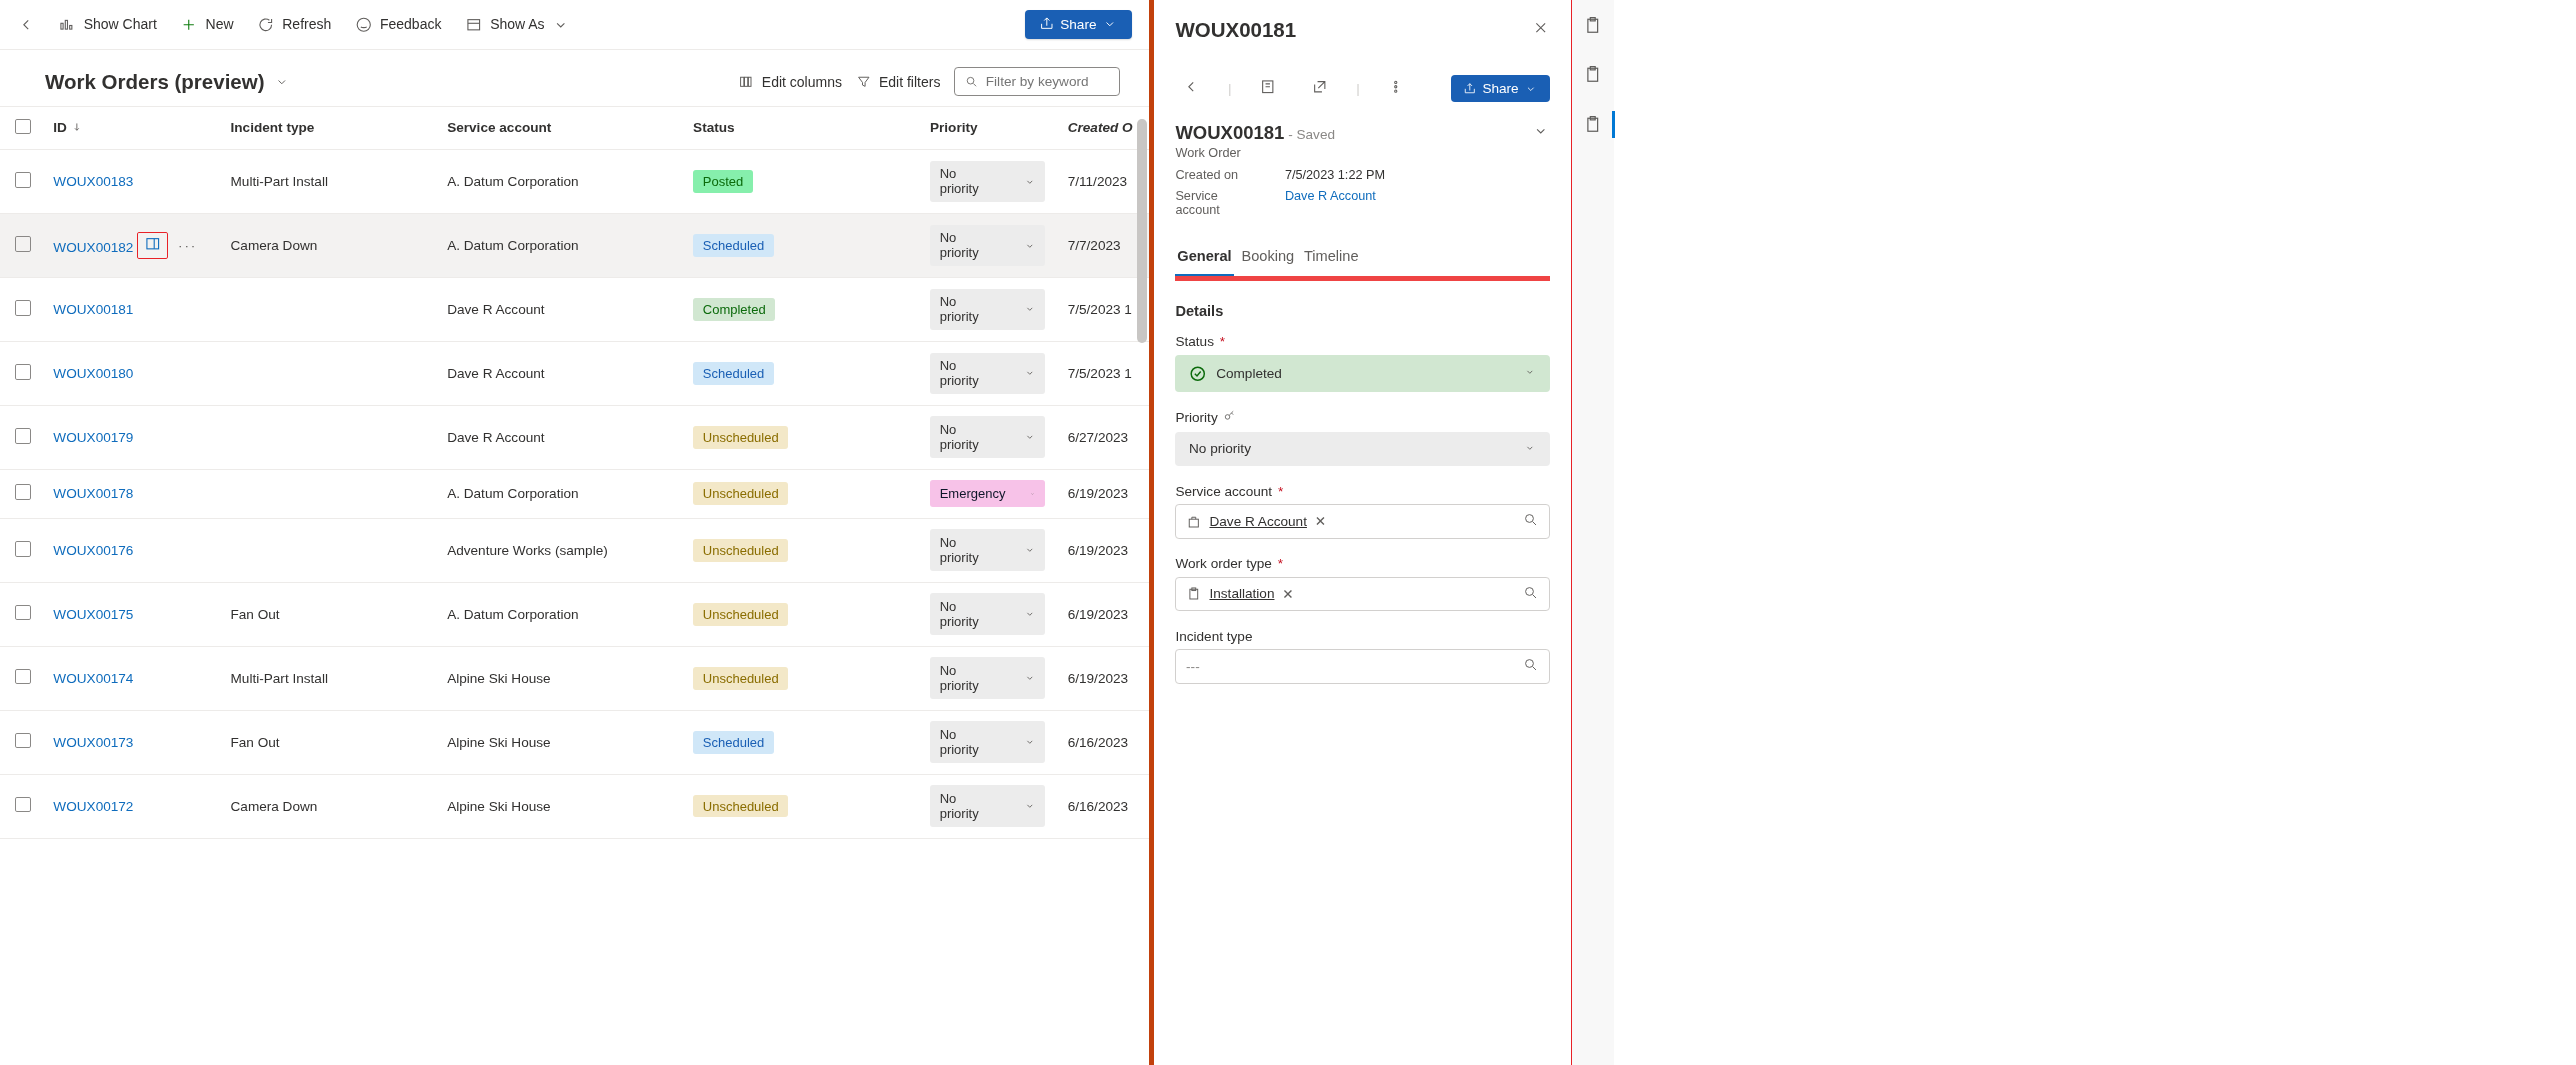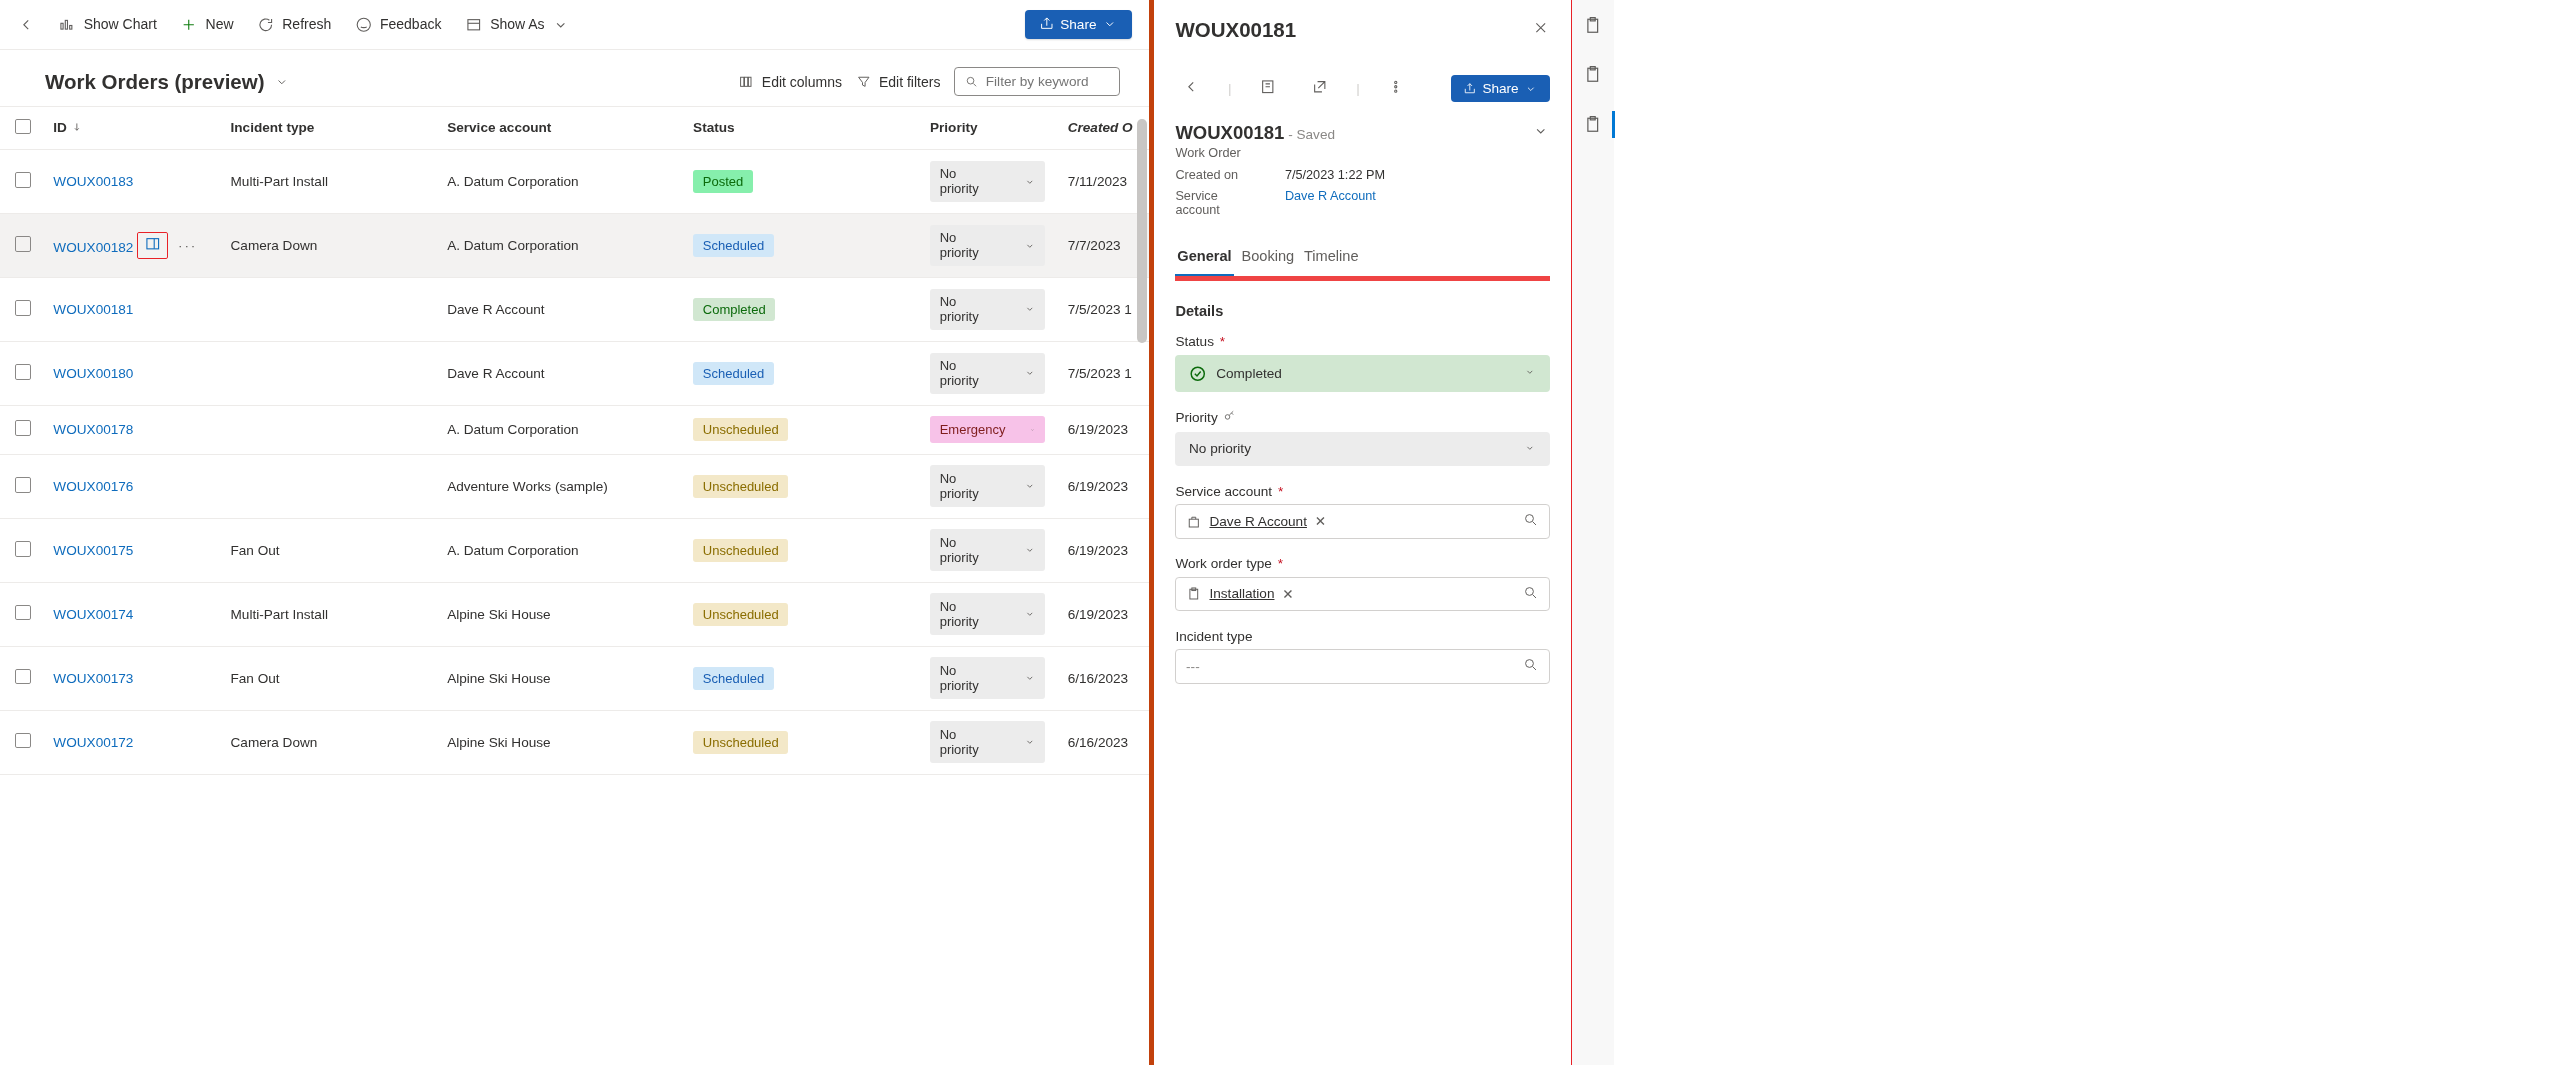--- a/index.html
+++ b/index.html
@@ -38,21 +38,21 @@
   td { padding: 10.7px 7.8px; border-bottom: 1px solid #edebe9; font-size:13.6px; vertical-align: middle; }
   tr.hover td { background:#f3f2f1; }
   .idlink { color:#0f6cbd; cursor:pointer; }
   .chk { width:15.6px; height:15.6px; border:1px solid #8a8886; border-radius:1.9px; display:inline-block; }
   .status-badge { display:inline-block; padding:3.9px 9.7px; border-radius:2.9px; font-size:13px; }
   .st-posted { background:#86efac; color:#0b6a0b; }
   .st-scheduled { background:#d0e7f8; color:#1a5fb4; }
   .st-completed { background:#d1e7d1; color:#0b6a0b; }
   .st-unscheduled { background:#f3e8c8; color:#8a6d00; }
   .prio { background:#ececec; padding:5.8px 9.7px; border-radius:2.9px; display:inline-flex; align-items:center; gap:25px; font-size:13px; cursor:pointer; width:115px; justify-content:space-between; }
-  .prio.emerg { background:#f7c2e8; color:#7f1d1d; }
+  .prio.emerg { background:#f7c2e8; color:#0f172a; }
   .prio svg { width:11.7px; height:11.7px; stroke:#605e5c; fill:none; stroke-width:1.8; }
   .row-actions { display:inline-flex; align-items:center; gap:9.7px; }
   .row-actions svg { width:17.5px; height:17.5px; stroke:#0f6cbd; fill:none; stroke-width:1.5; }
   .highlight-box { border:1.9px solid #e82127; padding:1.9px 5.8px; border-radius:1.9px; }
   .vscroll { position: absolute; right: 1.9px; top: 11.7px; width: 9.7px; height: 224px; background: #c8c6c4; border-radius: 4.9px; }
 
   
   .sp-hdr { display:flex; justify-content:space-between; align-items:center; margin-bottom: 25px; }
   .sp-title { font-size: 20.5px; font-weight: 600; }
   .sp-close { cursor:pointer; }
@@ -267,20 +267,34 @@
     <td><span class="prio ">
                   <span>No priority</span>
                   <svg viewBox="0 0 24 24">
                     <path d="M7 10l5 5 5-5"></path>
                   </svg>
                 </span></td>
     <td>7/5/2023 1</td>
             </tr>
             <tr>
     <td><span class="chk"></span></td>
+    <td><span class="idlink">WOUX00179</span> </td>
+    <td></td>
+    <td>Dave R Account</td>
+    <td><span class="status-badge st-unscheduled">Unscheduled</span></td>
+    <td><span class="prio ">
+                  <span>No priority</span>
+                  <svg viewBox="0 0 24 24">
+                    <path d="M7 10l5 5 5-5"></path>
+                  </svg>
+                </span></td>
+    <td>6/27/2023</td>
+            </tr>
+            <tr>
+    <td><span class="chk"></span></td>
     <td><span class="idlink">WOUX00178</span> </td>
     <td></td>
     <td>A. Datum Corporation</td>
     <td><span class="status-badge st-unscheduled">Unscheduled</span></td>
     <td><span class="prio emerg">
                   <span>Emergency</span>
                   <svg viewBox="0 0 24 24">
                     <path d="M7 10l5 5 5-5"></path>
                   </svg>
                 </span></td>

